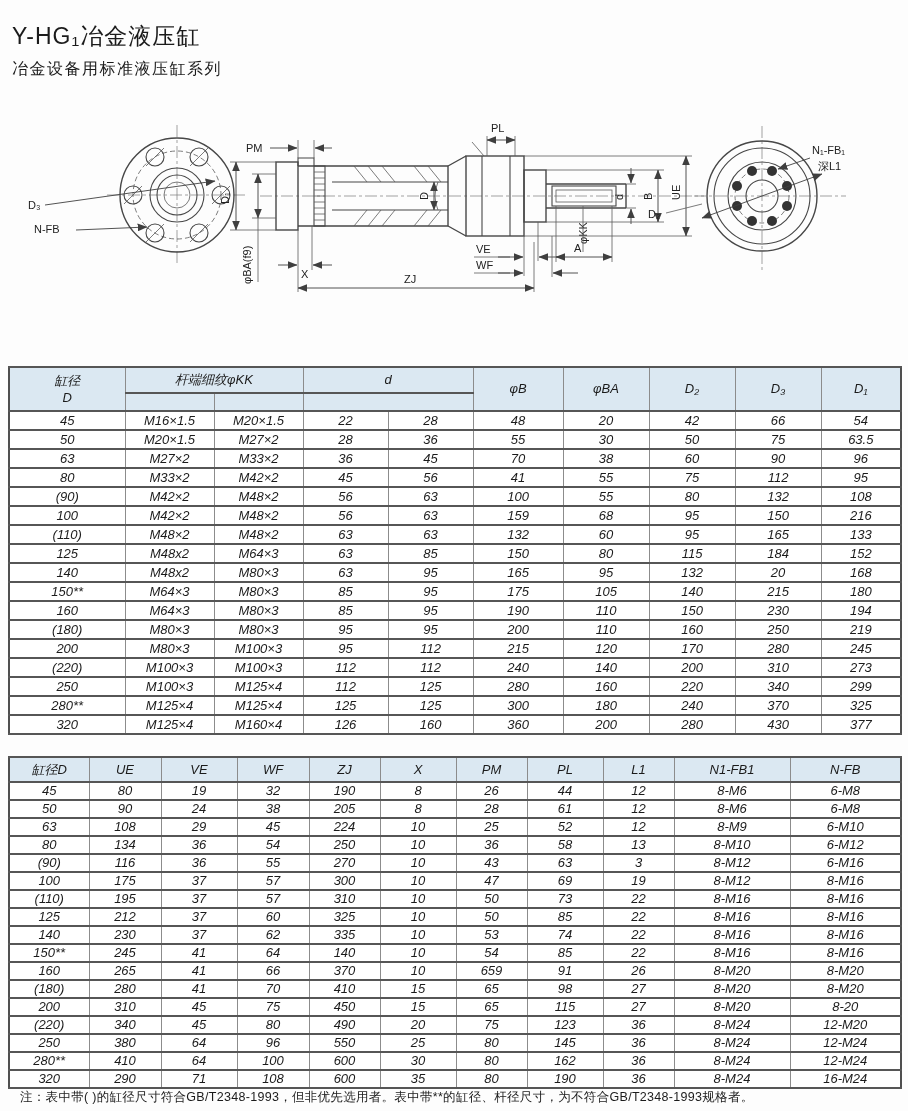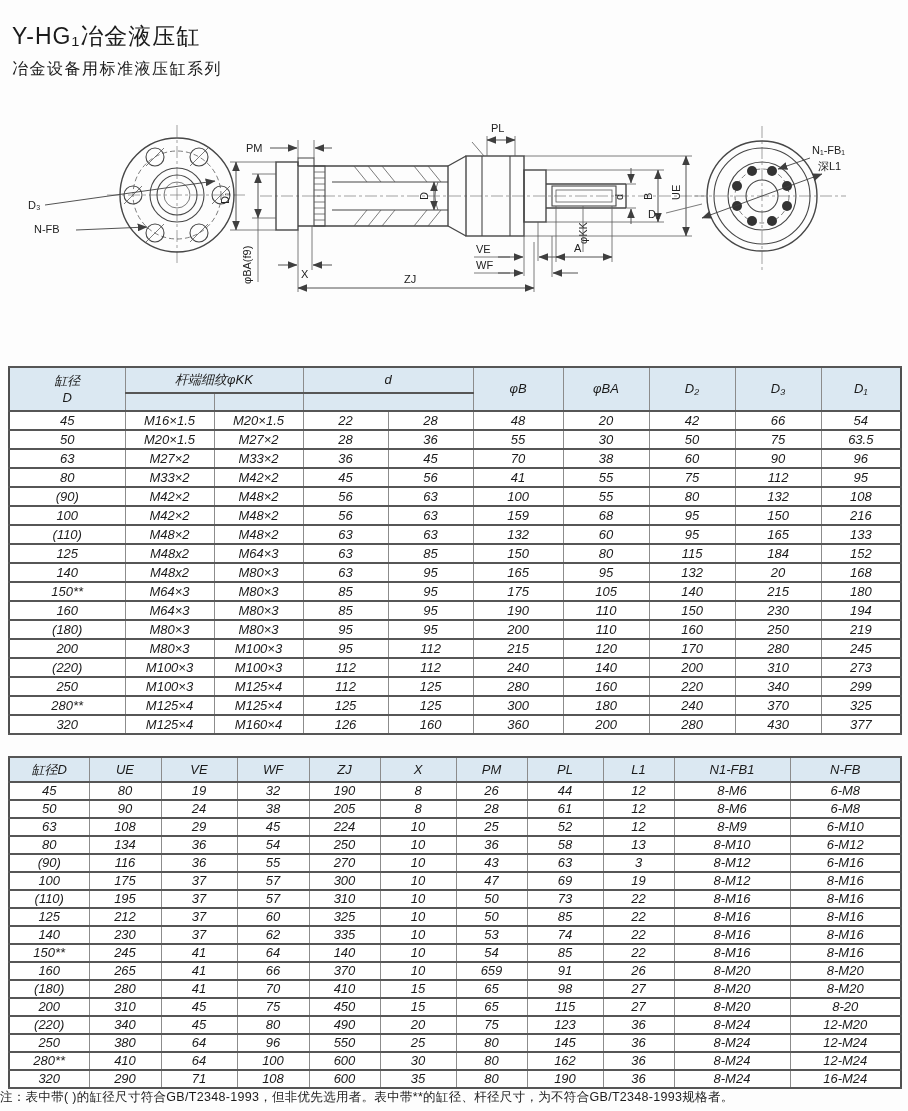--- a/index.html
+++ b/index.html
@@ -28,21 +28,21 @@
         padding:1px 2px;white-space:nowrap;overflow:hidden;}
   thead th{background:var(--hbg,#dbe8f2);}
   #table1{left:8px;top:366px;width:892px;}
   #table2{left:8px;top:756px;width:892px;}
   #table1 thead tr.r1 th{height:22px;line-height:20px;}
   #table1 thead tr.r2 th{height:14px;line-height:12px;}
   #table1 tbody td{line-height:15px;height:15px;}
   #table2 thead th{height:21px;line-height:19px;}
   #table2 tbody td{line-height:14px;height:14px;}
   .two-line{line-height:17px;}
-  .footnote{position:absolute;left:0;top:1089px;font-size:12.5px;letter-spacing:0.3px;}
+  .footnote{position:absolute;left:20px;top:1089px;font-size:12.5px;letter-spacing:0.3px;}
 </style>
 </head>
 <body style="--hbg: #dbe8f2; --tb: #4f4f4f; --grid: #8c8c8c; --ink: #1b1b1b;">
 
 <h1 class="page-title">Y-HG₁冶金液压缸</h1>
 <h2 class="page-subtitle">冶金设备用标准液压缸系列</h2>
 
 <svg class="drawing" viewBox="0 0 880 200" xmlns="http://www.w3.org/2000/svg">
   <defs>
     <marker id="ar" viewBox="0 0 10 8" markerWidth="11" markerHeight="9" refX="9.5" refY="4" orient="auto-start-reverse">

